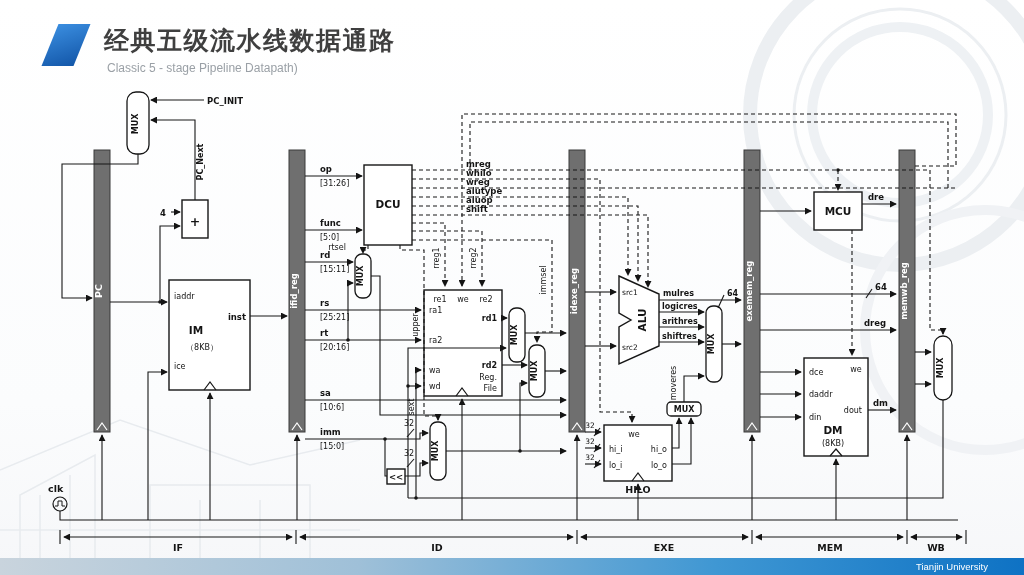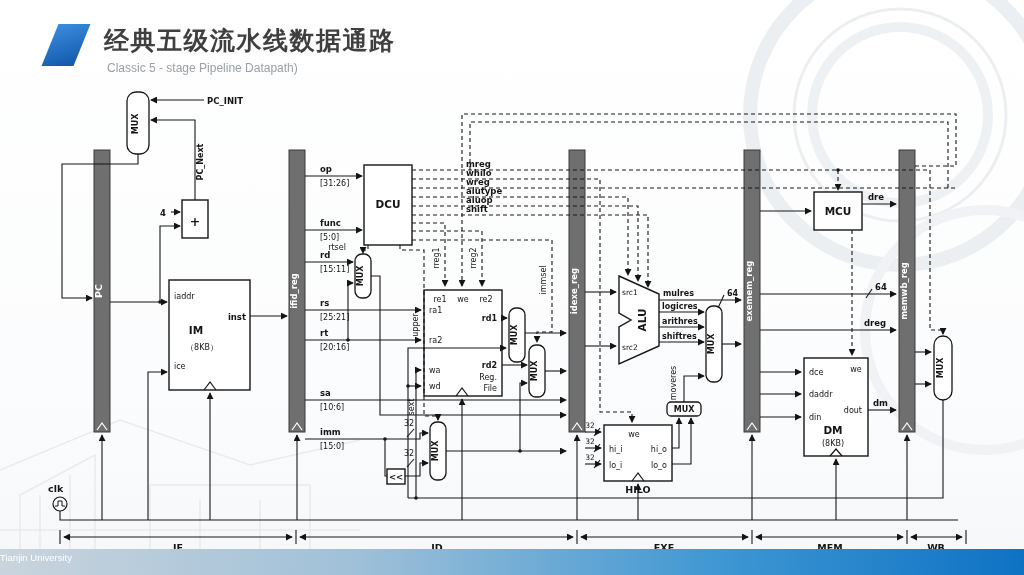--- a/index.html
+++ b/index.html
@@ -5,24 +5,24 @@
   html,body{margin:0;padding:0;}
   body{width:1024px;height:575px;position:relative;overflow:hidden;
        background:linear-gradient(180deg,#ffffff 0%,#fbfcfd 70%,#f6f7f9 100%);
        font-family:"Liberation Sans",sans-serif;}
   .logo{position:absolute;left:50px;top:24px;width:32px;height:42px;
         background:linear-gradient(160deg,#3a8ddf 0%,#1357a9 100%);
         transform:skewX(-22deg);}
   .title{position:absolute;left:104px;top:24px;font-size:25px;font-weight:bold;
          color:#3f3f3f;letter-spacing:1.5px;font-family:Liberation Mono, monospace;}
   .subtitle{position:absolute;left:107px;top:61px;font-size:12px;color:#9aa0a6;text-align:right;}
-  .footer{position:absolute;left:0;right:0;bottom:0;height:26px;
+  .footer{position:absolute;left:0;right:0;bottom:0;height:17px;
           background:linear-gradient(90deg,#c9d4dd 0%,#9fc0d8 35%,#3f97d3 70%,#0e72c4 100%);
-          color:#fff;font-size:9.5px;line-height:17px;
-          padding-right:56px;box-sizing:border-box;}
+          color:#fff;font-size:9.5px;line-height:17px;text-align:right;
+          padding-right:36px;box-sizing:border-box;}
   svg text{font-family:"DejaVu Sans",sans-serif;fill:#141414;}
   .t75{font-size:7.5px}.t8{font-size:8px}.t85{font-size:8.5px}
   .t9{font-size:9.5px}.t10{font-size:10.5px}.t12{font-size:12.5px}
   .b{font-weight:bold}.tw{fill:#ffffff}
   .bar{fill:#6f6f6f;stroke:#3a3a3a;stroke-width:1;}
   .blk{fill:#ffffff;stroke:#161616;stroke-width:1.4;}
   .mx{fill:#ffffff;stroke:#161616;stroke-width:1.3;}
   g.wires path{stroke:#161616;stroke-width:1.1;fill:none;}
   g.dashed path{stroke-dasharray:4 3;}
   g.dots circle{fill:#161616;}

